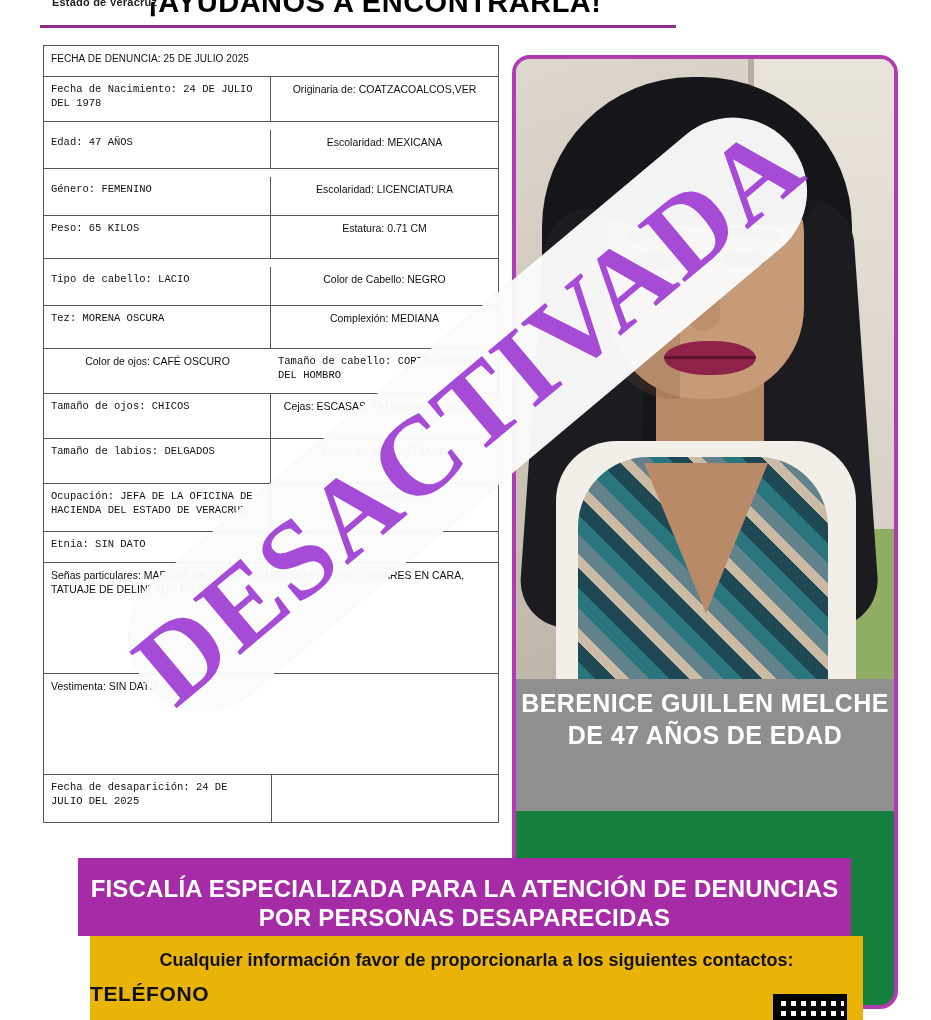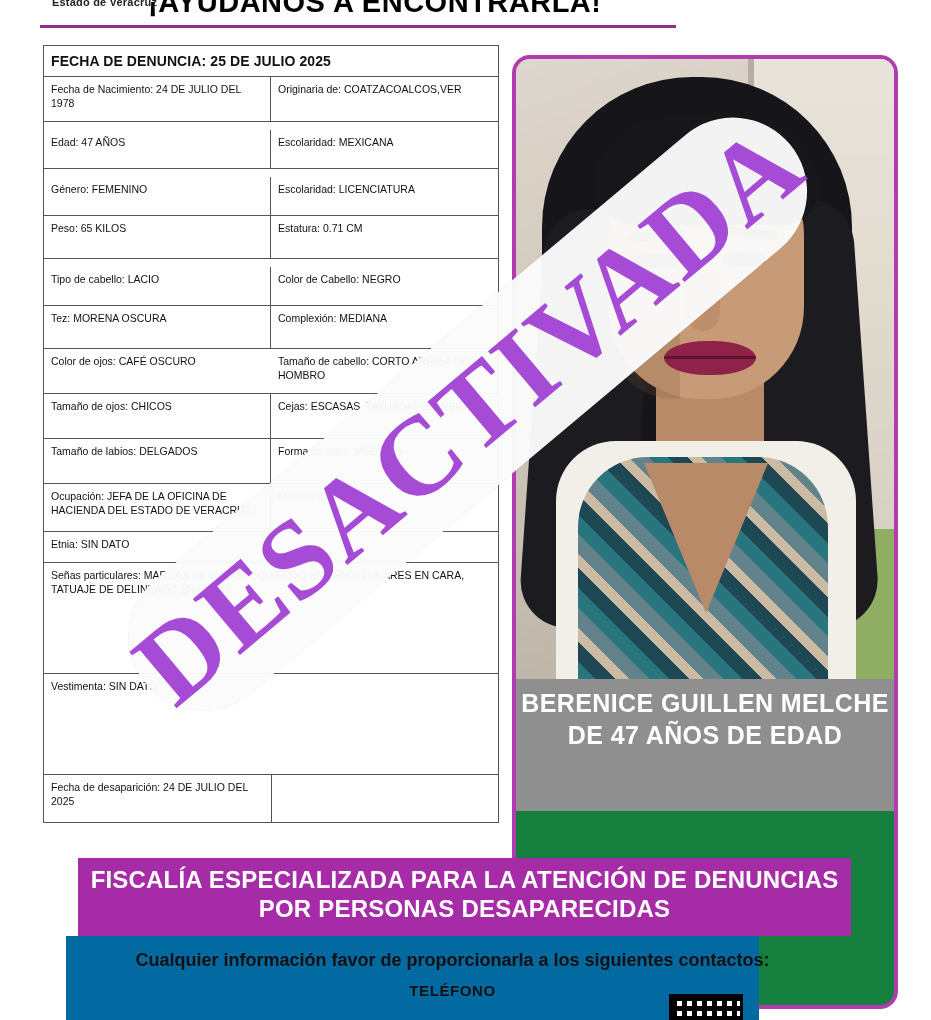--- a/index.html
+++ b/index.html
@@ -71,26 +71,27 @@
   .cell {
     font-size: 10.5px;
     line-height: 1.3;
     padding: 6px 7px;
     box-sizing: border-box;
     color: #111;
   }
   .cell.left {
     width: 228px;
     border-right: 1px solid #555;
-  }
-  .cell.right { width: 228px; }
+    font-family: Liberation Mono, monospace;
+  }
+  .cell.right { width: 228px; text-align: center; }
   .cell.full { width: 456px; }
   .row.denuncia .cell {
-    font-weight: bold;
-    font-size: 14px;
+    font-weight: normal;
+    font-size: 10px;
     padding: 6px 7px;
     letter-spacing: 0.1px;
   }
   .r-h44 .cell { min-height: 44px; }
   .r-h38 .cell { min-height: 38px; margin-top: 8px; }
   .r-h42 .cell { min-height: 42px; }
   .r-h30 .cell { min-height: 30px; }
   .r-h100 .cell { min-height: 100px; }
   .r-h110 .cell { min-height: 110px; }
   .r-h47 .cell { min-height: 47px; }
@@ -262,48 +263,48 @@
     left: 78px;
     top: 858px;
     width: 773px;
     height: 78px;
     background: #a62ba6;
     color: #fff;
     text-align: center;
     font-size: 24px;
     font-weight: bold;
     line-height: 1.22;
-    padding-top: 7px;
+    padding-top: 16px;
     box-sizing: border-box;
     letter-spacing: 0.2px;
   }
   .footer-grey {
     position: absolute;
-    left: 66px;
+    left: 90px;
     top: 936px;
-    width: 693px;
+    width: 773px;
     height: 84px;
-    background: #0369a1;
+    background: #eab308;
     box-sizing: border-box;
   }
   .contact-line {
     position: absolute;
     left: 0; top: 14px;
     width: 773px;
     text-align: center;
     font-size: 18px;
     font-weight: bold;
     color: #111;
   }
   .tel-label {
     position: absolute;
     left: 0; top: 46px;
     width: 773px;
-    text-align: center;
-    font-size: 15px;
+    text-align: left;
+    font-size: 21px;
     font-weight: bold;
     color: #111;
     letter-spacing: 0.6px;
   }
   .qr {
     position: absolute;
     right: 16px;
     top: 58px;
     width: 74px;
     height: 40px;

